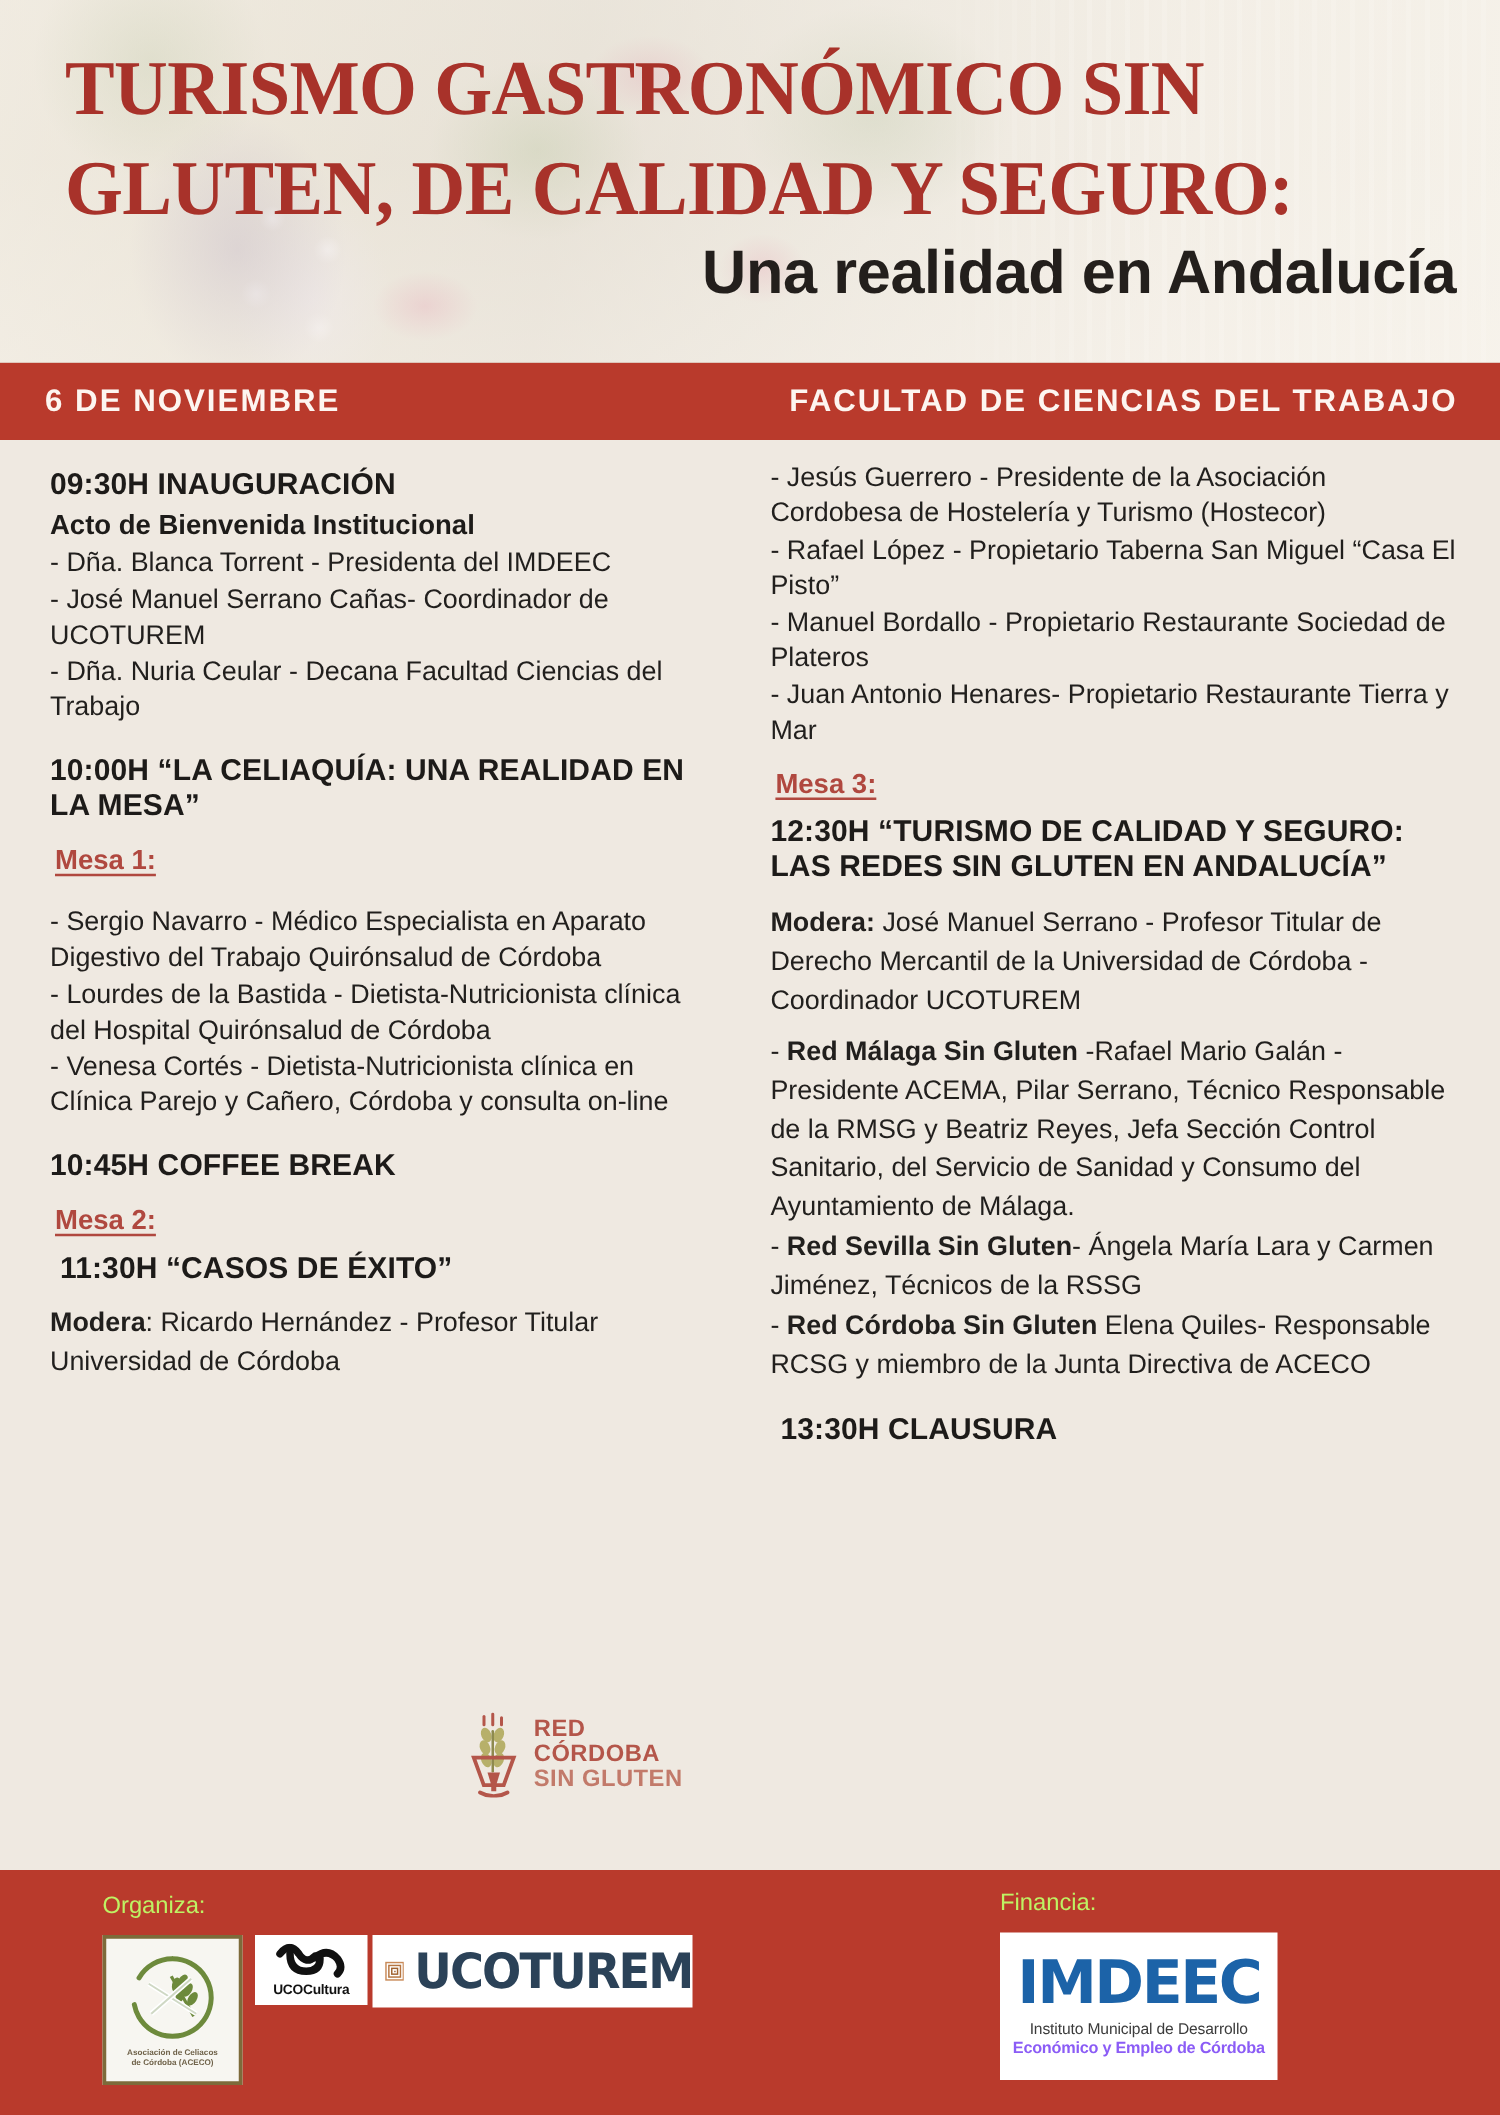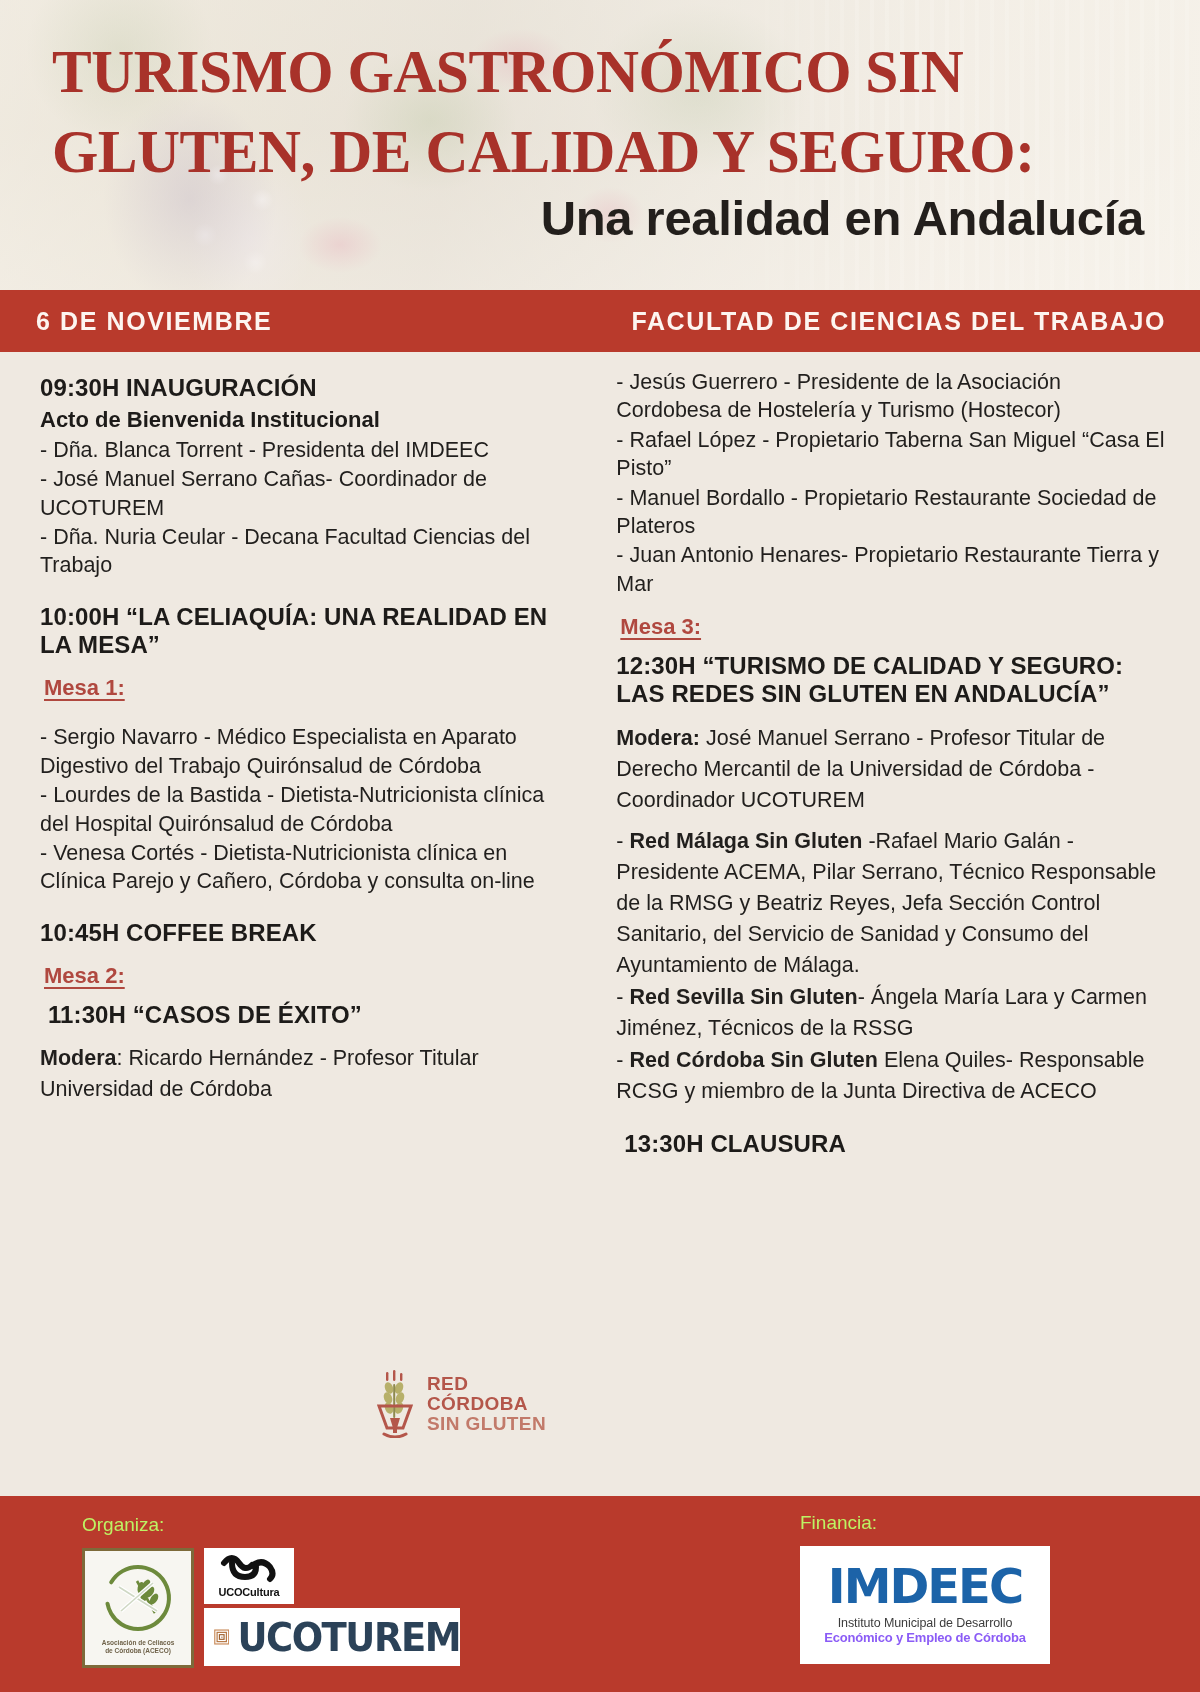--- a/index.html
+++ b/index.html
@@ -66,21 +66,21 @@
     inset: 0;
     background: linear-gradient(180deg,
       rgba(246,242,234,0.62) 0%,
       rgba(246,242,234,0.55) 45%,
       rgba(248,244,237,0.66) 100%);
   }
 
   .hero-text {
     position: absolute;
     inset: 0;
-    padding: 24px 48px 0 52px;
+    padding: 24px 27px 0 52px;
   }
   .title-line {
     font-family: "Liberation Serif", serif;
     font-weight: 700;
     color: #a8322a;
     font-size: 62px;
     line-height: 1.0;
     letter-spacing: -0.5px;
     text-transform: uppercase;
     transform: scaleX(0.96);
@@ -209,21 +209,21 @@
     border: 3px solid #7d6a3a;
     display: flex; flex-direction: column;
     align-items: center; justify-content: center;
     padding: 6px;
   }
   .aceco-cap {
     font-size: 6.5px; color: #6f6249; text-align: center;
     line-height: 1.25; margin-top: 4px; font-weight: 600;
   }
 
-  .uco-stack { display: flex; flex-direction: column; gap: 4px; }
+  .uco-stack { display: flex; flex-direction: row; gap: 4px; }
   .ucocultura-card {
     width: 90px; height: 56px; background: #ffffff;
     display: flex; flex-direction: column;
     align-items: center; justify-content: center;
   }
   .ucocultura-word {
     font-weight: 700; font-size: 11px; color: #111; letter-spacing: -0.2px; margin-top: 1px;
   }
   .ucoturem-card {
     width: 256px; height: 58px; background: #ffffff;
@@ -232,21 +232,21 @@
   .ucoturem-word {
     font-weight: 700; font-size: 37px; color: #2b4258;
     letter-spacing: -1.5px; font-family: "DejaVu Sans", sans-serif;
     transform: scaleY(1.05);
   }
 
   .financia-block {
     position: absolute; left: 800px; top: 16px;
   }
   .imdeec-card {
-    width: 250px; height: 118px; background: #ffffff;
+    width: 222px; height: 118px; background: #ffffff;
     margin-top: 12px; display: flex; flex-direction: column;
     align-items: center; justify-content: center; padding: 6px 8px;
   }
   .imdeec-word {
     font-weight: 700; font-size: 48px; color: #1c63a8;
     letter-spacing: -2px; line-height: .9; display: flex; align-items: center;
     font-family: "DejaVu Sans", sans-serif;
   }
   .imdeec-sub1 { font-size: 12.5px; color: #3c3c3c; margin-top: 8px; letter-spacing: -0.1px; }
   .imdeec-sub2 { font-size: 13px; color: #8b5cf6; font-weight: 700; letter-spacing: -0.2px; }

